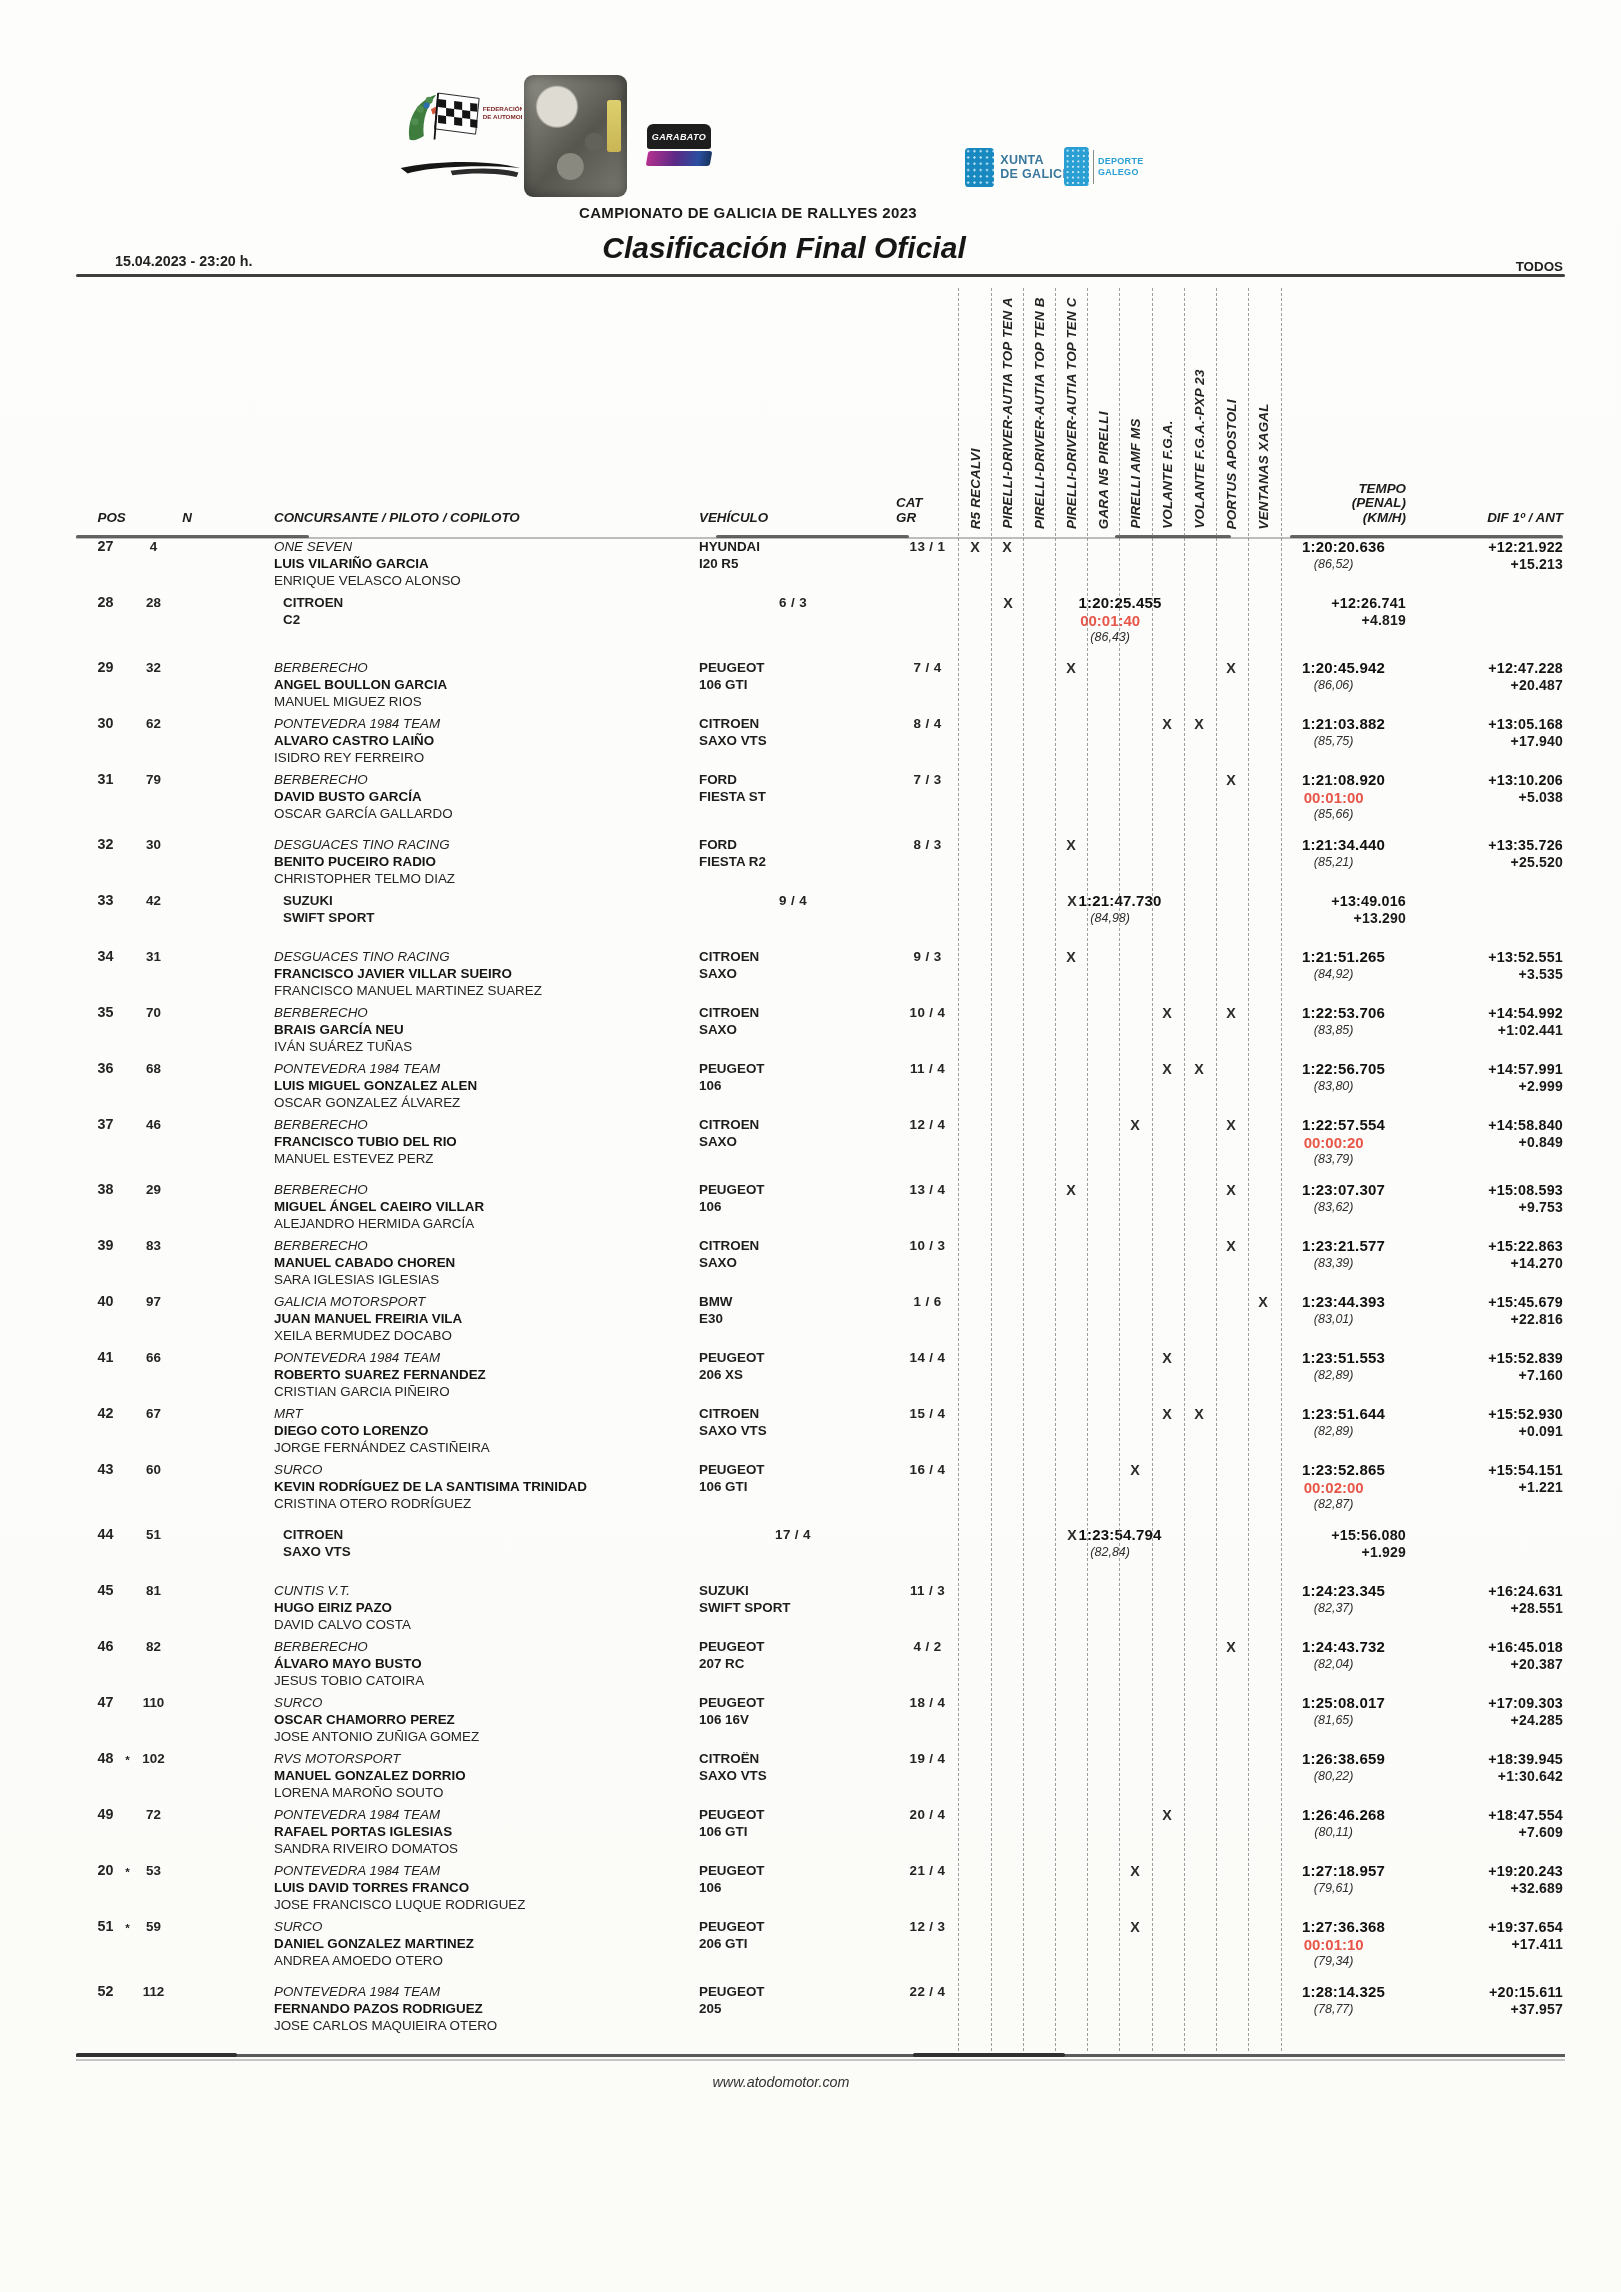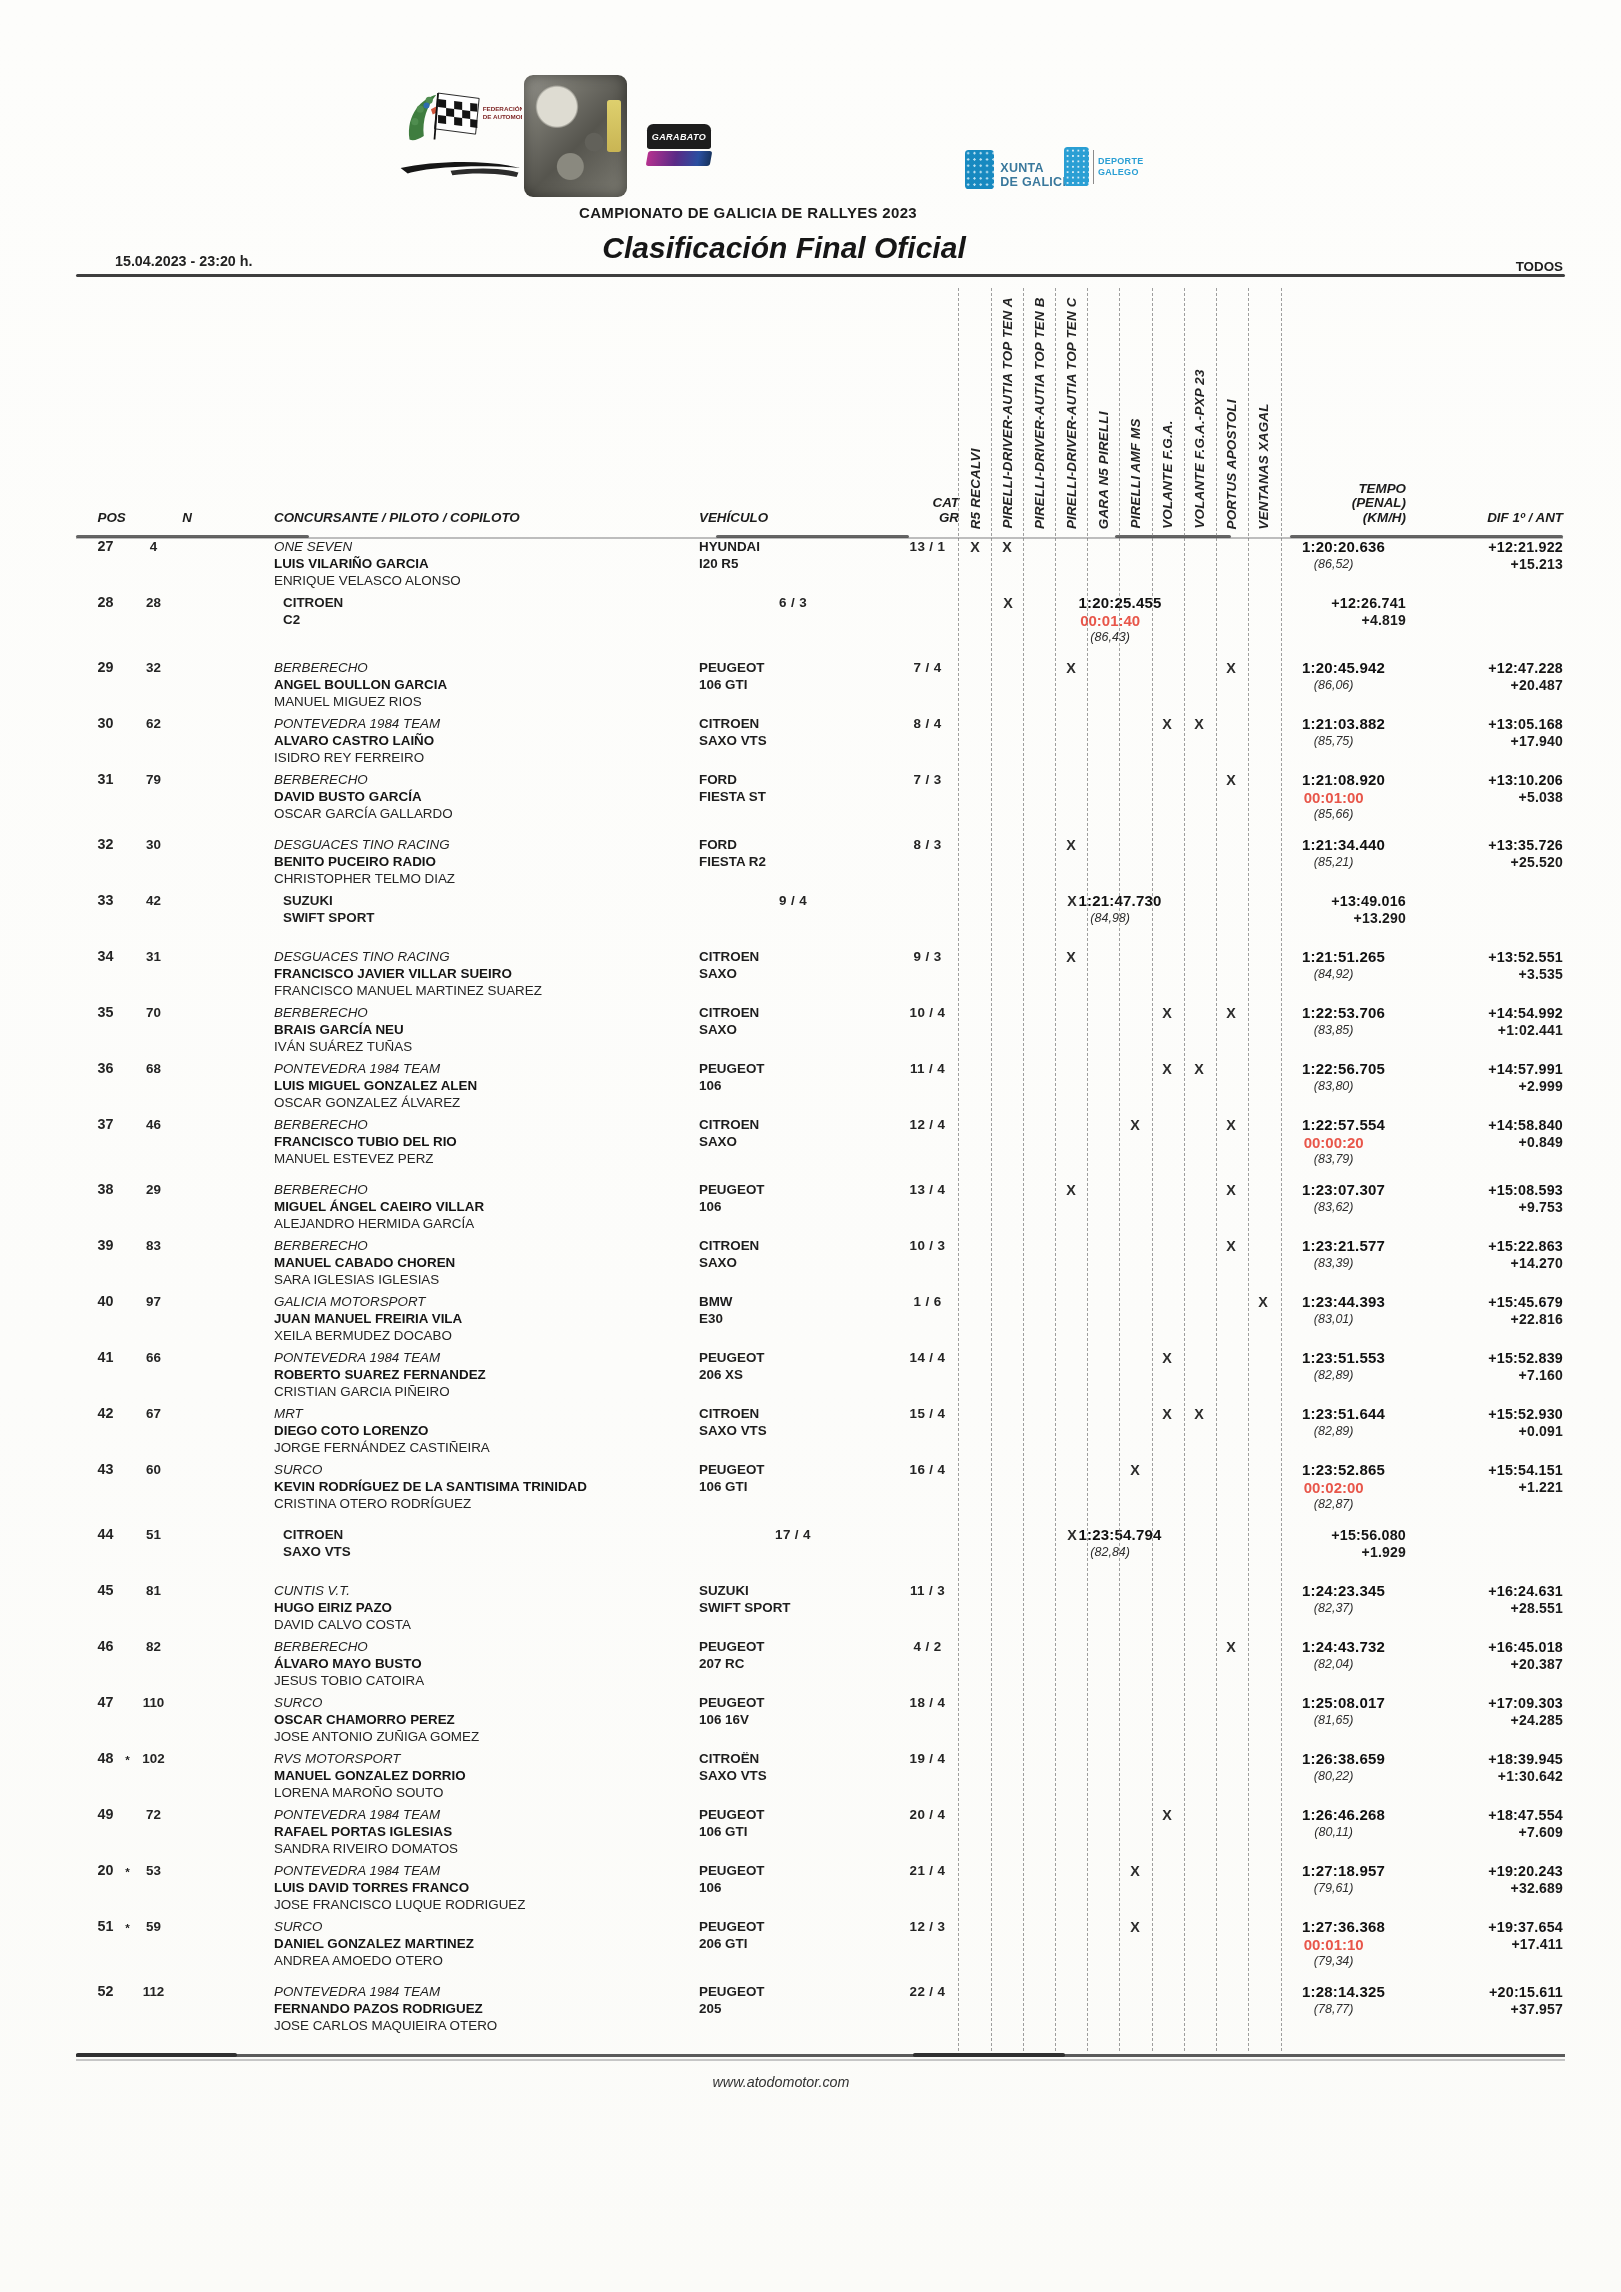--- a/index.html
+++ b/index.html
@@ -24,21 +24,21 @@
       radial-gradient(circle at 45% 75%, #8a897f 0 12%, rgba(0,0,0,0) 13%),
       linear-gradient(135deg,#93928a 0%,#56554e 55%,#7c7b72 100%);
     box-shadow:inset 0 0 12.5px rgba(0,0,0,.45);
   }
   .logo-photo .sticker{position:absolute;right:6.3px;top:25px;width:13.4px;height:52px;background:linear-gradient(180deg,#ded06e,#c9b554);border-radius:2.7px;}
   .logo-garabato{left:647px;top:124px;width:64px;height:50px;}
   .garabato-top{height:25px;background:#1d1d1d;border-radius:6.3px 6.3px 2.7px 2.7px;display:flex;align-items:center;justify-content:center;}
   .garabato-top span{color:#fff;font-weight:bold;font-style:italic;font-size:9px;letter-spacing:0.4px;}
   .garabato-bar{margin-top:1.8px;height:15px;border-radius:2.7px;transform:skewX(-10deg);
     background:linear-gradient(90deg,#b5318f 0%,#5a2a86 45%,#2a4fa0 80%,#17335e 100%);}
-  .logo-xunta{left:965px;top:146px;width:120px;height:43px;display:flex;align-items:flex-end;gap:6.3px;}
+  .logo-xunta{left:965px;top:146px;width:120px;height:43px;display:flex;align-items:center;gap:6.3px;}
   .xunta-ico{width:29px;height:39px;border-radius:3.6px;background:
       radial-gradient(#bfe2f2 1.1px, rgba(0,0,0,0) 1.3px) 0 0/6.3px 6.3px,
       linear-gradient(#1789c0,#1789c0);}
   .xunta-txt{font-weight:bold;font-size:12.5px;line-height:13.4px;color:#39789c;letter-spacing:0.3px;}
   .logo-deporte{left:1064px;top:145px;width:82px;height:43px;display:flex;align-items:center;gap:4px;}
   .deporte-ico{width:25px;height:39px;border-radius:3.6px;background:
       radial-gradient(#d6ecf7 1px, rgba(0,0,0,0) 1.2px) 0.9px 0.9px/5.4px 5.4px,
       linear-gradient(#2a9fd4,#2a9fd4);}
   .deporte-sep{width:0.9px;height:34px;background:#8b8b8b;}
   .deporte-txt{font-weight:bold;font-size:9px;line-height:10.7px;color:#2a9fd4;letter-spacing:0.3px;}
@@ -51,21 +51,21 @@
   .todos{position:absolute;right:58px;top:259px;font-weight:bold;font-size:13.4px;color:#1d1d1d;}
   .topline{position:absolute;left:76px;top:274px;width:1489px;height:2.7px;background:#3e3e3e;border-radius:1.8px;}
 
   
   .grid-cols{display:grid;grid-template-columns:47px 9px 43px 99px 416px 206px 63px 322px 125px 157px;}
   .hdr-grid{position:absolute;left:76px;top:283px;width:1487px;height:251px;align-items:end;}
   .hcell{font-style:italic;font-weight:bold;font-size:13.4px;color:#1c1c1c;padding-bottom:9px;}
   .hpos{padding-left:21.5px;}
   .hsp{padding-left:7.2px;}
   .hveh{padding-left:9px;}
-  .hcat{text-align:right;line-height:14.3px;padding-bottom:9px;}
+  .hcat{text-align:left;line-height:14.3px;padding-bottom:9px;}
   .htrophies{height:100%;display:grid;grid-template-columns:repeat(10,32px);align-items:end;justify-items:center;padding-bottom:0;}
   .vlabel{writing-mode:vertical-rl;transform:rotate(180deg);white-space:nowrap;
     font-style:italic;font-weight:bold;font-size:13.4px;color:#242424;padding-top:5.4px;letter-spacing:0.2px;}
   .htempo{text-align:right;line-height:14.3px;}
   .hdif{text-align:right;}
 
   .hdr-underline{position:absolute;left:76px;top:535px;width:1487px;height:5.4px;}
   .hdr-underline .base{position:absolute;left:0;top:1.8px;width:100%;height:1.8px;background:#bdbdbd;}
   .hdr-underline i{position:absolute;top:0;height:2.7px;background:#4a4a4a;border-radius:1.8px;opacity:.85;}
 

